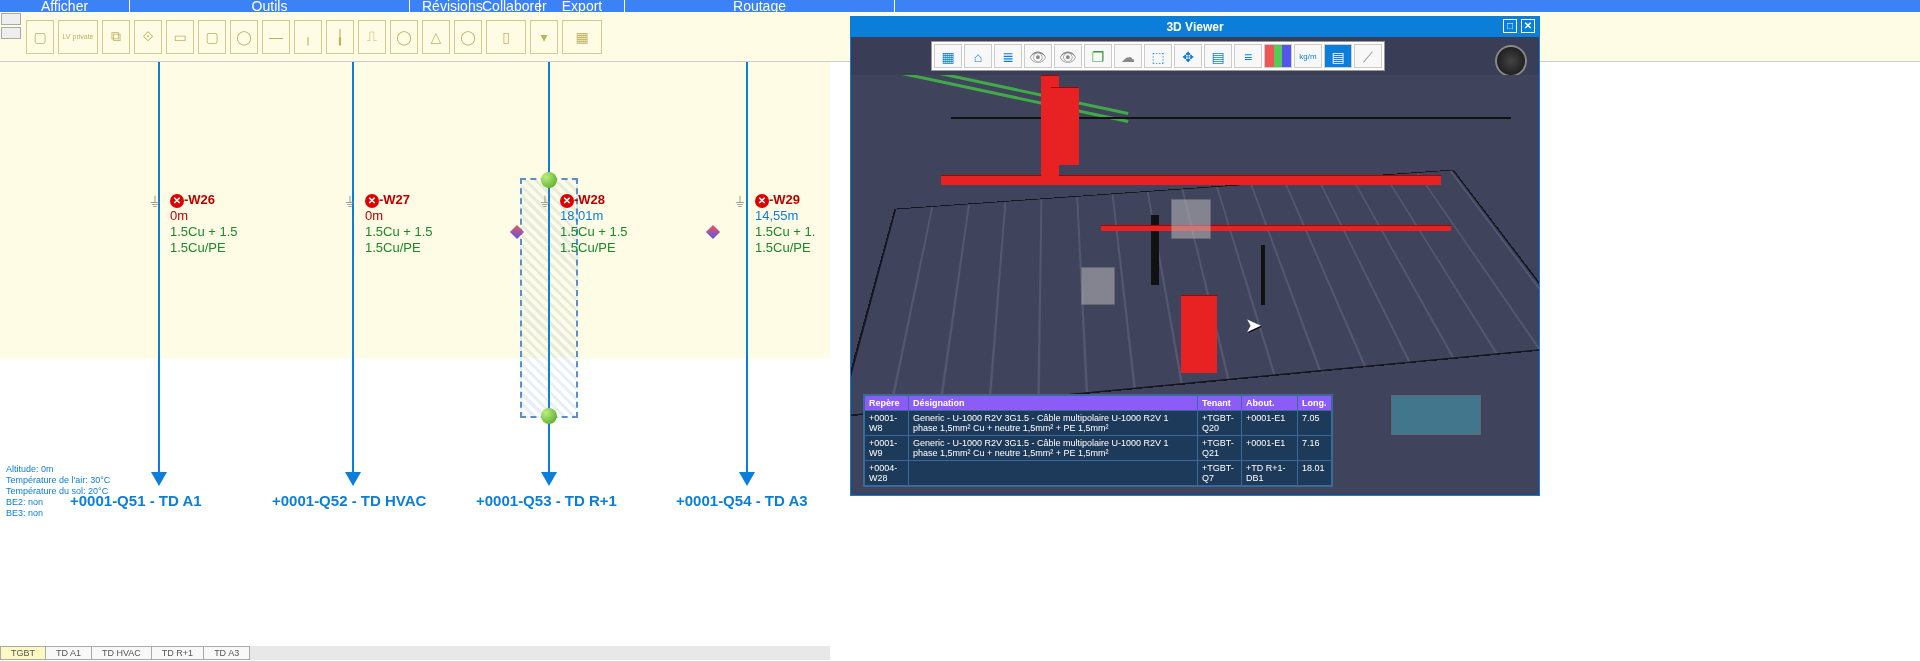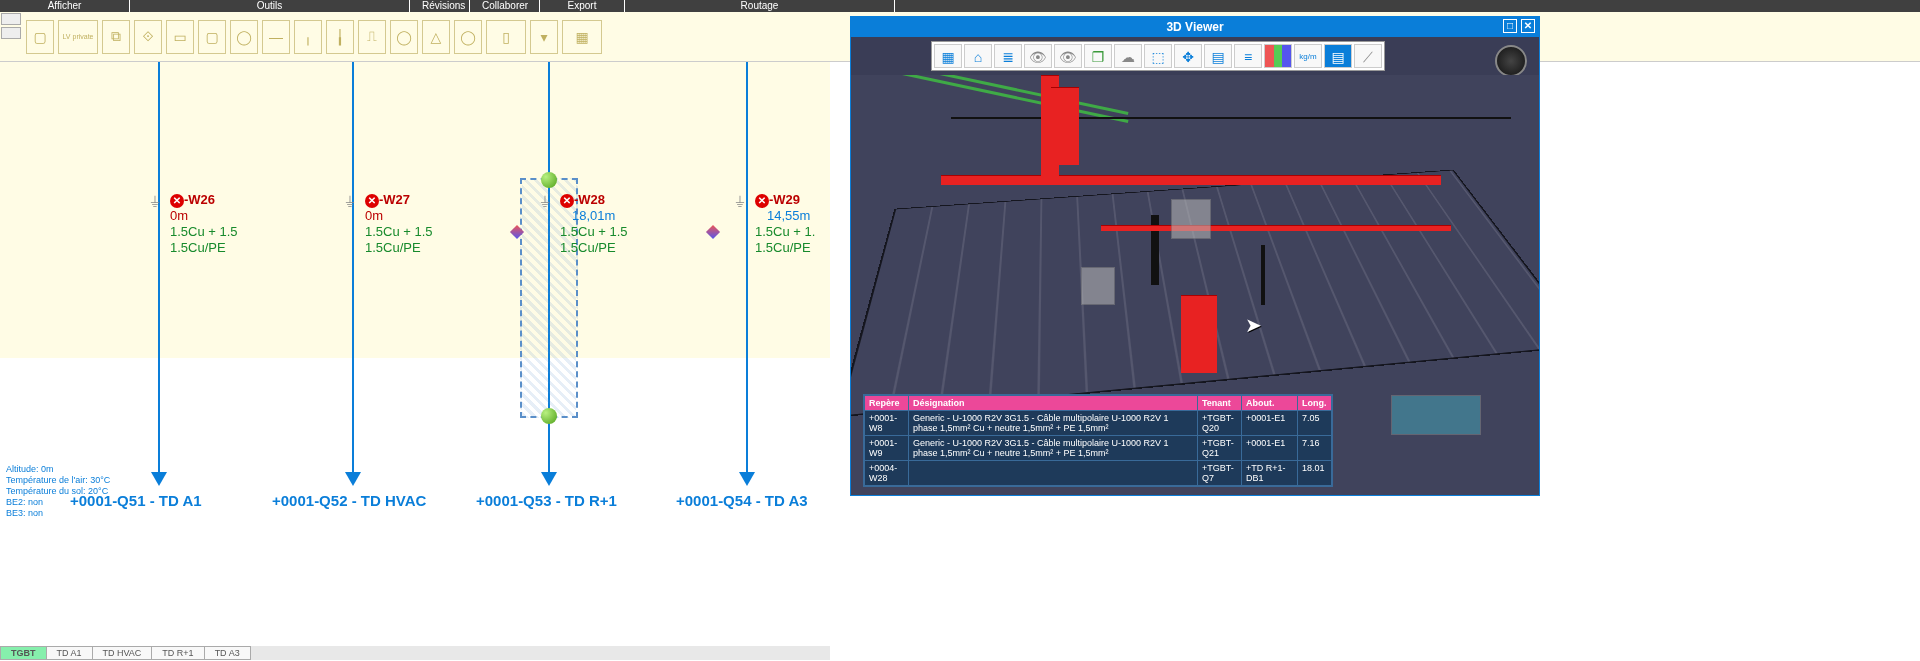--- a/index.html
+++ b/index.html
@@ -1,19 +1,19 @@
 <!DOCTYPE html>
 <html><head>
 <meta charset="utf-8">
 <style>
 * { margin: 0; padding: 0; box-sizing: border-box; font-family: Arial, sans-serif; }
 body { width: 1920px; height: 661px; overflow: hidden; background: #fff; position: relative; }
 
 
-.menu-bar { display: flex; height: 12px; background: #404040; color: #fff; font-size: 10px; align-items: center; }
+.menu-bar { display: flex; height: 12px; background: #3b82f6; color: #fff; font-size: 14px; align-items: center; }
 .menu-bar .menu-item { padding: 0 12px; border-right: 1px solid #fff; line-height: 12px; }
 .menu-bar .menu-item.afficher { width: 130px; text-align: center; }
 .menu-bar .menu-item.outils { width: 280px; text-align: center; }
 .menu-bar .menu-item.revisions { width: 60px; text-align: center; }
 .menu-bar .menu-item.collaborer { width: 70px; text-align: center; }
 .menu-bar .menu-item.export { width: 85px; text-align: center; }
 .menu-bar .menu-item.routage { width: 270px; text-align: center; }
 
 
 .toolbar-row { display: flex; height: 50px; background: #fffce5; border-bottom: 1px solid #ccc; }
@@ -40,34 +40,34 @@
 .green-handle { position: absolute; width: 16px; height: 16px; border-radius: 50%; background: radial-gradient(circle at 30% 30%, #b8f080, #4ea018); left: 50%; transform: translateX(-50%); }
 .green-handle.top { top: -8px; }
 .green-handle.bottom { bottom: -8px; }
 
 
 .cable-label { position: absolute; font-size: 13px; line-height: 16px; }
 .cable-label .err-icon { display: inline-block; width: 14px; height: 14px; border-radius: 50%; background: #d00; color: #fff; font-size: 10px; line-height: 14px; text-align: center; font-weight: bold; vertical-align: middle; }
 .cable-label .ground { position: absolute; left: -20px; top: 2px; color: #888; font-size: 14px; }
 .cable-label .name { color: #b00; font-weight: bold; }
 .cable-label .len0 { color: #b00; }
-.cable-label .len-ok { color: #0a7ed9; margin-left: 12px; }
+.cable-label .len-ok { color: #0a7ed9; }
 .cable-label .spec { color: #178a2c; }
 .diamond { position: absolute; width: 10px; height: 10px; transform: rotate(45deg); background: linear-gradient(135deg,#e55,#55e); }
 
 
 .circuit-label { position: absolute; top: 430px; font-size: 15px; color: #0a7ed9; font-weight: bold; }
 
 
 .status-text { position: absolute; left: 6px; top: 402px; font-size: 9px; color: #0a7ed9; line-height: 11px; }
 
 
 .bottom-tabs { position: absolute; bottom: 0; left: 0; width: 830px; height: 14px; background: #e8e8e8; display: flex; font-size: 9px; }
 .bottom-tabs .tab { padding: 1px 10px; border: 1px solid #aaa; background: #f8f8f8; color: #555; margin-right: -1px; }
-.bottom-tabs .tab.active { background: #86efac; font-weight: bold; }
+.bottom-tabs .tab.active { background: #fef9c3; font-weight: normal; }
 
 
 .viewer { position: absolute; left: 850px; top: 16px; width: 690px; height: 480px; border: 1px solid #0a7ed9; background: #3a3d56; }
 .viewer-title { height: 20px; background: #0a7ed9; color: #fff; font-size: 12px; font-weight: bold; text-align: center; line-height: 20px; position: relative; }
 .viewer-title .win-btn { position: absolute; right: 4px; top: 2px; display: flex; gap: 4px; }
 .viewer-title .win-btn span { width: 14px; height: 14px; background: #0a7ed9; border: 1px solid #fff; color: #fff; font-size: 10px; line-height: 12px; text-align: center; }
 .viewer-toolbar { position: absolute; top: 24px; left: 80px; height: 30px; background: #fff; display: flex; gap: 2px; padding: 2px; border: 1px solid #999; }
 .viewer-toolbar .vt { width: 28px; height: 24px; border: 1px solid #ccc; background: #f8f8f8; font-size: 14px; line-height: 24px; text-align: center; color: #0a7ed9; }
 .viewer-toolbar .vt.green { color: #3a9a3a; }
 .viewer-toolbar .vt.gray { color: #888; }
@@ -94,21 +94,21 @@
 .graybox.gb1 { left: 230px; top: 192px; width: 34px; height: 38px; }
 .graybox.gb2 { left: 320px; top: 124px; width: 40px; height: 40px; }
 .graybox.gb3 { left: 540px; top: 320px; width: 90px; height: 40px; background: #4ab; opacity: 0.5; }
 .cursor { position: absolute; left: 394px; top: 238px; font-size: 20px; color: #fff; text-shadow: 1px 1px #000; }
 
 
 .cable-list { position: absolute; left: 12px; bottom: 8px; width: 470px; background: #1e3a5a; color: #fff; font-size: 10px; border: 1px solid #396a99; }
 .cable-list .cl-title { padding: 3px 8px; font-size: 12px; font-weight: bold; background: #2a4d72; }
 .cable-list table { width: 100%; border-collapse: collapse; }
 .cable-list th, .cable-list td { border: 1px solid #396a99; padding: 2px 4px; text-align: left; vertical-align: top; font-size: 9px; }
-.cable-list th { background: #ec4899; }
+.cable-list th { background: #8b5cf6; }
 .cable-list th.rep { width: 44px; }
 .cable-list th.ten { width: 44px; }
 .cable-list th.abt { width: 56px; }
 .cable-list th.lng { width: 34px; }
 </style>
 </head>
 <body>
 
 <div class="menu-bar">
   <div class="menu-item afficher">Afficher</div>

